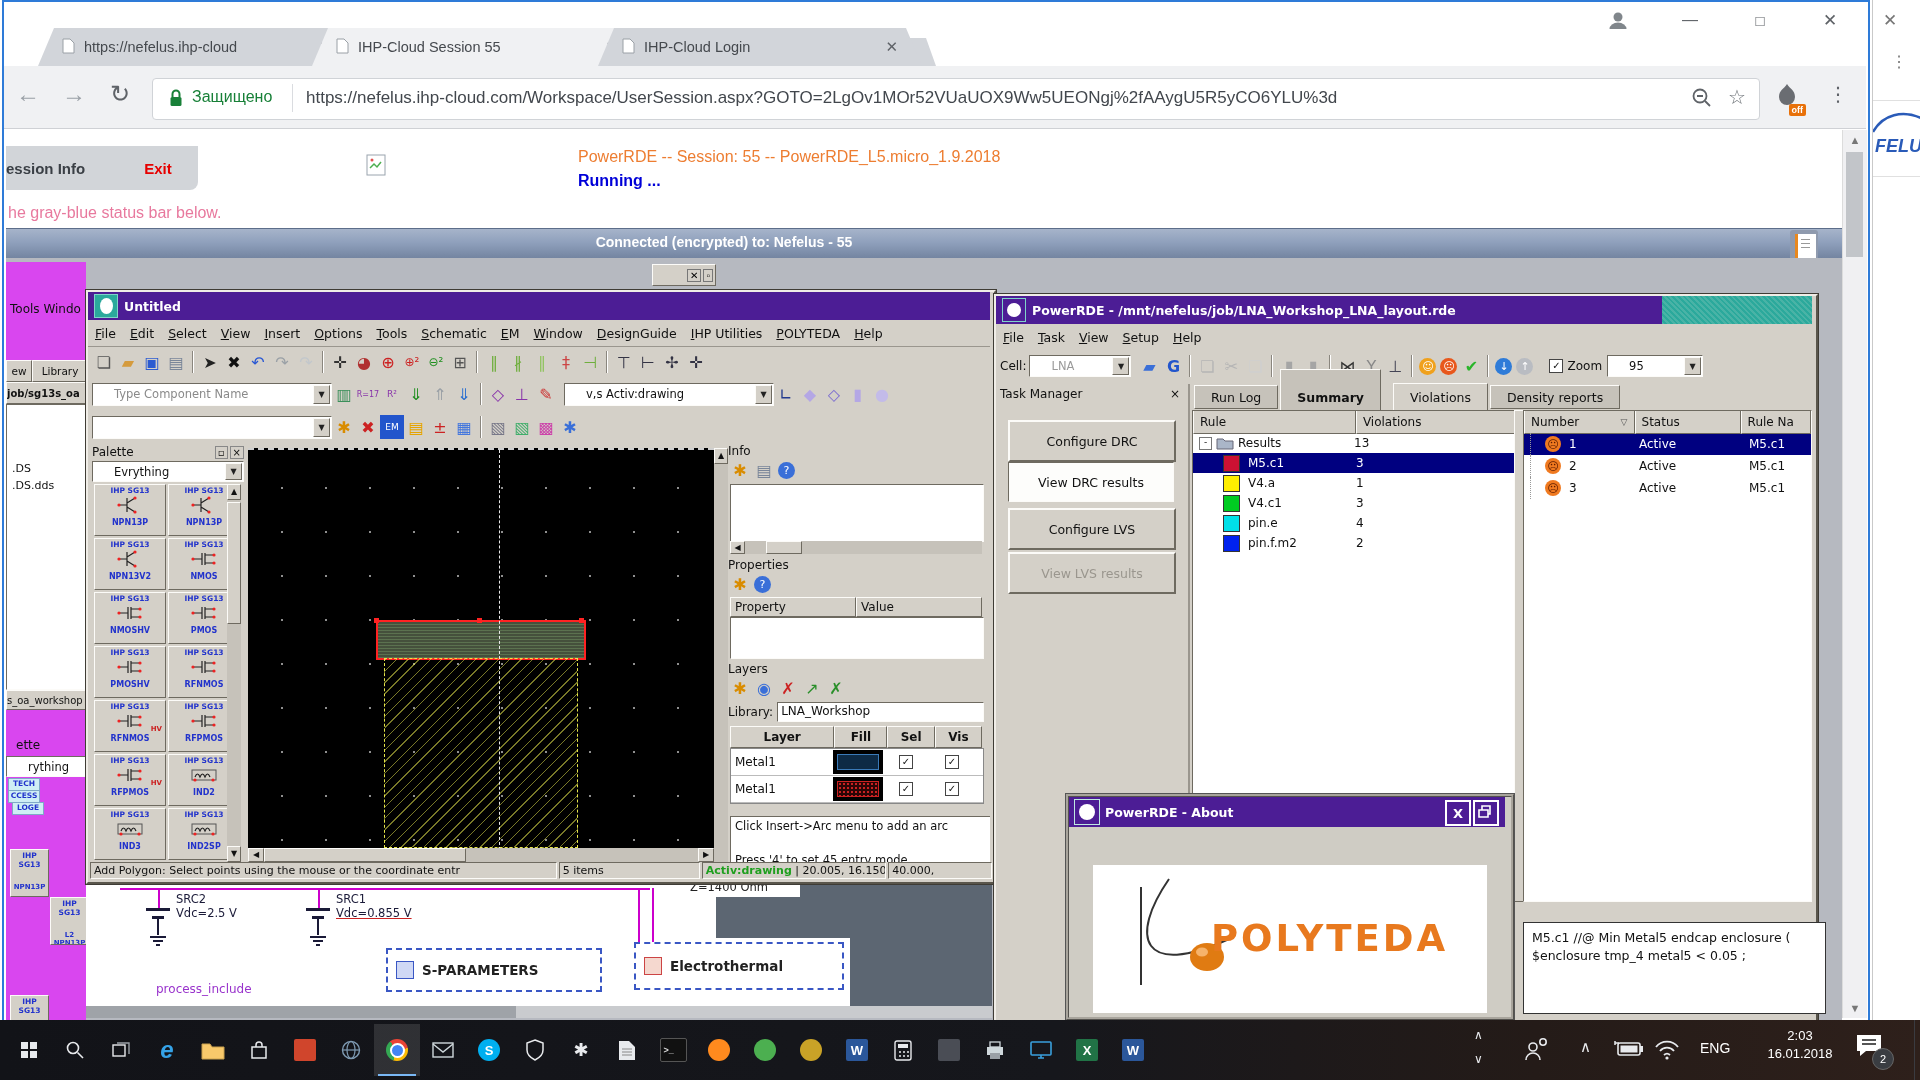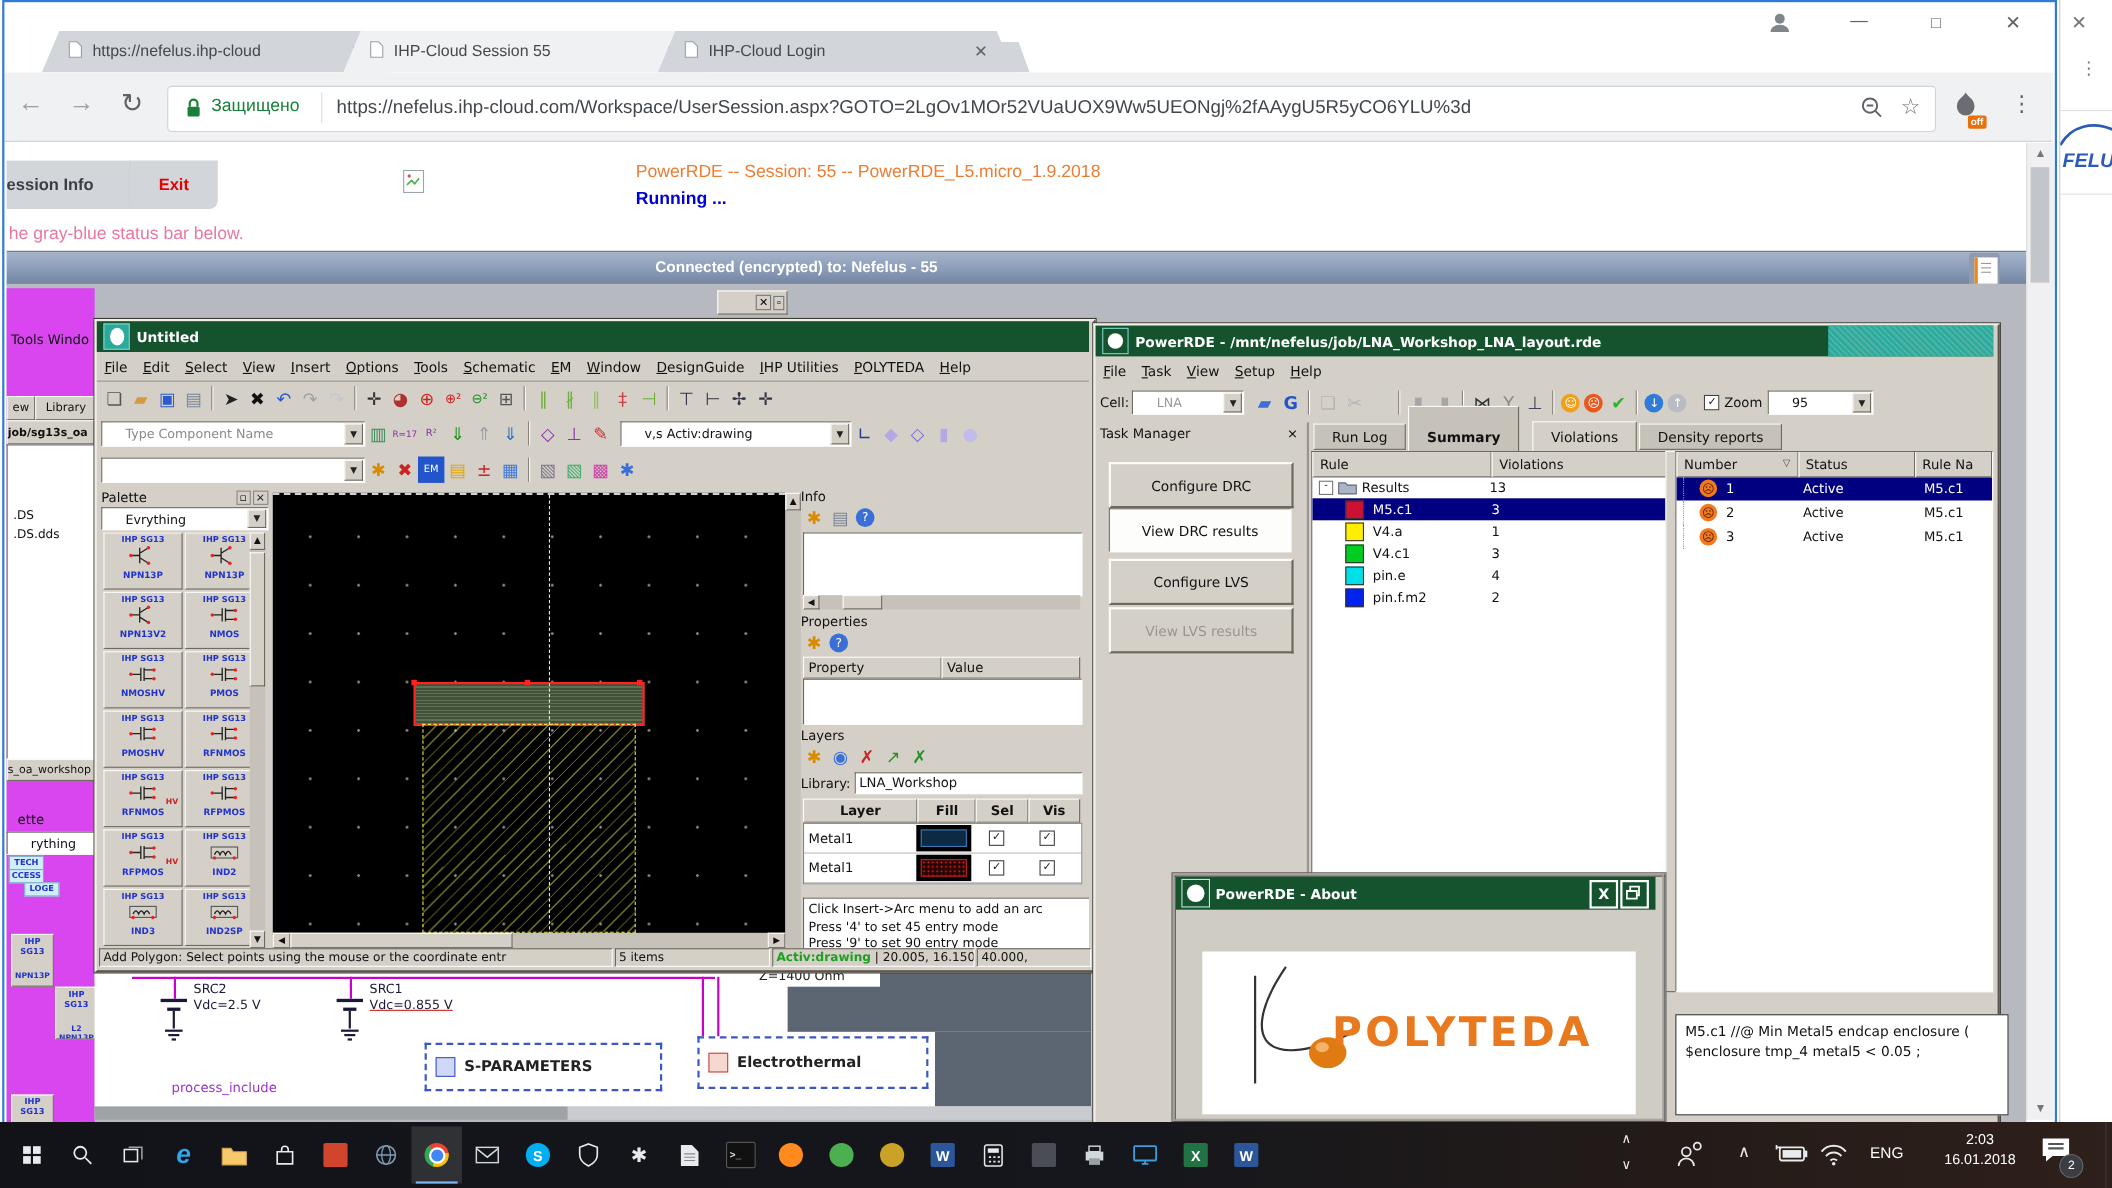--- a/index.html
+++ b/index.html
@@ -5,21 +5,21 @@
   html,body{margin:0;padding:0}
   #stage{position:relative;width:1920px;height:1080px;overflow:hidden;background:#fff;
          font-family:"Liberation Sans",sans-serif;-webkit-font-smoothing:antialiased}
   .abs{position:absolute}
   .flex{display:flex;align-items:center}
   
   .mot{font-family:"DejaVu Sans",sans-serif;font-size:12px;color:#111}
   .mwin{background:#d4d0c8;border:2px solid;border-color:#f0ede7 #5a564c #5a564c #f0ede7;box-shadow:0 0 0 1px #3f3c35}
   .raised{border:1px solid;border-color:#fcfbf8 #6e6a60 #6e6a60 #fcfbf8;background:#d4d0c8}
   .sunken{border:1px solid;border-color:#6e6a60 #fcfbf8 #fcfbf8 #6e6a60;background:#fff}
-  .teal{background:#14532d}
+  .teal{background:#4c1d95}
   .tbar{color:#fff;font-weight:bold;font-size:12.5px;display:flex;align-items:center;font-family:"DejaVu Sans",sans-serif}
   .combo{background:#fff;border:1px solid;border-color:#6e6a60 #fcfbf8 #fcfbf8 #6e6a60;display:flex;align-items:center;font-size:11.5px;padding:0 21px;position:relative;font-family:"DejaVu Sans",sans-serif;white-space:nowrap;overflow:hidden}
   .da{position:absolute;right:1px;top:1px;bottom:1px;width:15px;background:#d4d0c8;border:1px solid;border-color:#fcfbf8 #6e6a60 #6e6a60 #fcfbf8;display:flex;align-items:center;justify-content:center;font-size:8px;color:#222}
   .icn{width:24px;height:24px;display:flex;align-items:center;justify-content:center;font-size:16px;font-family:"DejaVu Sans",sans-serif;flex:0 0 auto}
   .rnd{border-radius:50%;width:17px;height:17px;font-size:11px;margin:0 2px}
   .tsep{width:0;height:22px;border-left:1px solid #8a867e;border-right:1px solid #fff;margin:0 4px;flex:0 0 auto}
   .mitem{padding:0 7px;white-space:nowrap}
   .cb{width:12px;height:12px;background:#fff;border:1px solid #444;font-size:10px;line-height:11px;text-align:center;color:#111}
   
   .ctab{position:absolute;top:28px;height:38px;clip-path:polygon(16px 0,calc(100% - 16px) 0,100% 100%,0 100%);
@@ -133,21 +133,21 @@
       <span>s_oa_workshop</span>
     </div>
     <div class="abs" style="left:10px;top:476px">ette</div>
     <div class="abs combo" style="left:0;top:494px;width:78px;height:19px">
       <span>rything</span>
         <span class="da">▼</span>
     </div>
     <div id="left-chips">
         <div class="abs" style="left: 2px; top: 516px; width: 30px; height: 11px; background: rgb(207, 238, 245); border: 1px solid rgb(127, 168, 200); color: rgb(34, 51, 204); font-size: 7.5px; font-weight: bold; text-align: center; line-height: 10px;">TECH</div>
         <div class="abs" style="left: 2px; top: 528px; width: 30px; height: 11px; background: rgb(207, 238, 245); border: 1px solid rgb(127, 168, 200); color: rgb(34, 51, 204); font-size: 7.5px; font-weight: bold; text-align: center; line-height: 10px;">CCESS</div>
-        <div class="abs" style="left: 16px; top: 540px; width: 30px; height: 11px; background: rgb(207, 238, 245); border: 1px solid rgb(127, 168, 200); color: rgb(34, 51, 204); font-size: 7.5px; font-weight: bold; text-align: center; line-height: 10px;">LOGE</div>
+        <div class="abs" style="left: 6px; top: 540px; width: 30px; height: 11px; background: rgb(207, 238, 245); border: 1px solid rgb(127, 168, 200); color: rgb(34, 51, 204); font-size: 7.5px; font-weight: bold; text-align: center; line-height: 10px;">LOGE</div>
       </div>
     <div id="left-cells">
         <div class="pcell abs" style="left: 2px; top: 566px; width: 37px; height: 46px;">
           <span class="ptop">IHP SG13</span>
           <span class="plab" style="margin-top:14px;font-size:7px">NPN13P</span>
         </div>
         <div class="pcell abs" style="left: 42px; top: 566px; width: 37px; height: 46px;">
           <span class="ptop">IHP SG13</span>
           <span class="plab" style="margin-top:14px;font-size:7px">L2 NPN13P</span>
         </div>
@@ -580,21 +580,21 @@
             <span style="width:46px;display:flex;justify-content:center">
               <span class="cb">✓</span>
             </span>
             <span style="width:46px;display:flex;justify-content:center">
               <span class="cb">✓</span>
             </span>
           </div>
         </div>
       <div class="abs sunken" style="left:2px;top:372px;width:252px;height:46px;font-size:11.5px;padding:2px 4px;line-height:15px;overflow:hidden">
         <div>Click Insert-&gt;Arc menu to add an arc</div>
-        <div style="margin-top:1px">Press '4' to set 45 entry mode</div>
+        <div style="margin-top:19px">Press '4' to set 45 entry mode</div>
         <div>Press '9' to set 90 entry mode</div>
       </div>
     </div>
 
     <div class="abs flex" style="left:2px;top:570px;width:902px;height:17px;font-size:11px">
       <div class="sunken flex" style="width:468px;height:15px;background:#d4d0c8;padding-left:3px;overflow:hidden;white-space:nowrap">
           <span>Add Polygon: Select points using the mouse or the coordinate entr</span>
         </div>
       <div class="sunken flex" style="width:138px;height:15px;background:#d4d0c8;padding-left:3px;margin-left:2px">
           <span>5 items</span>

